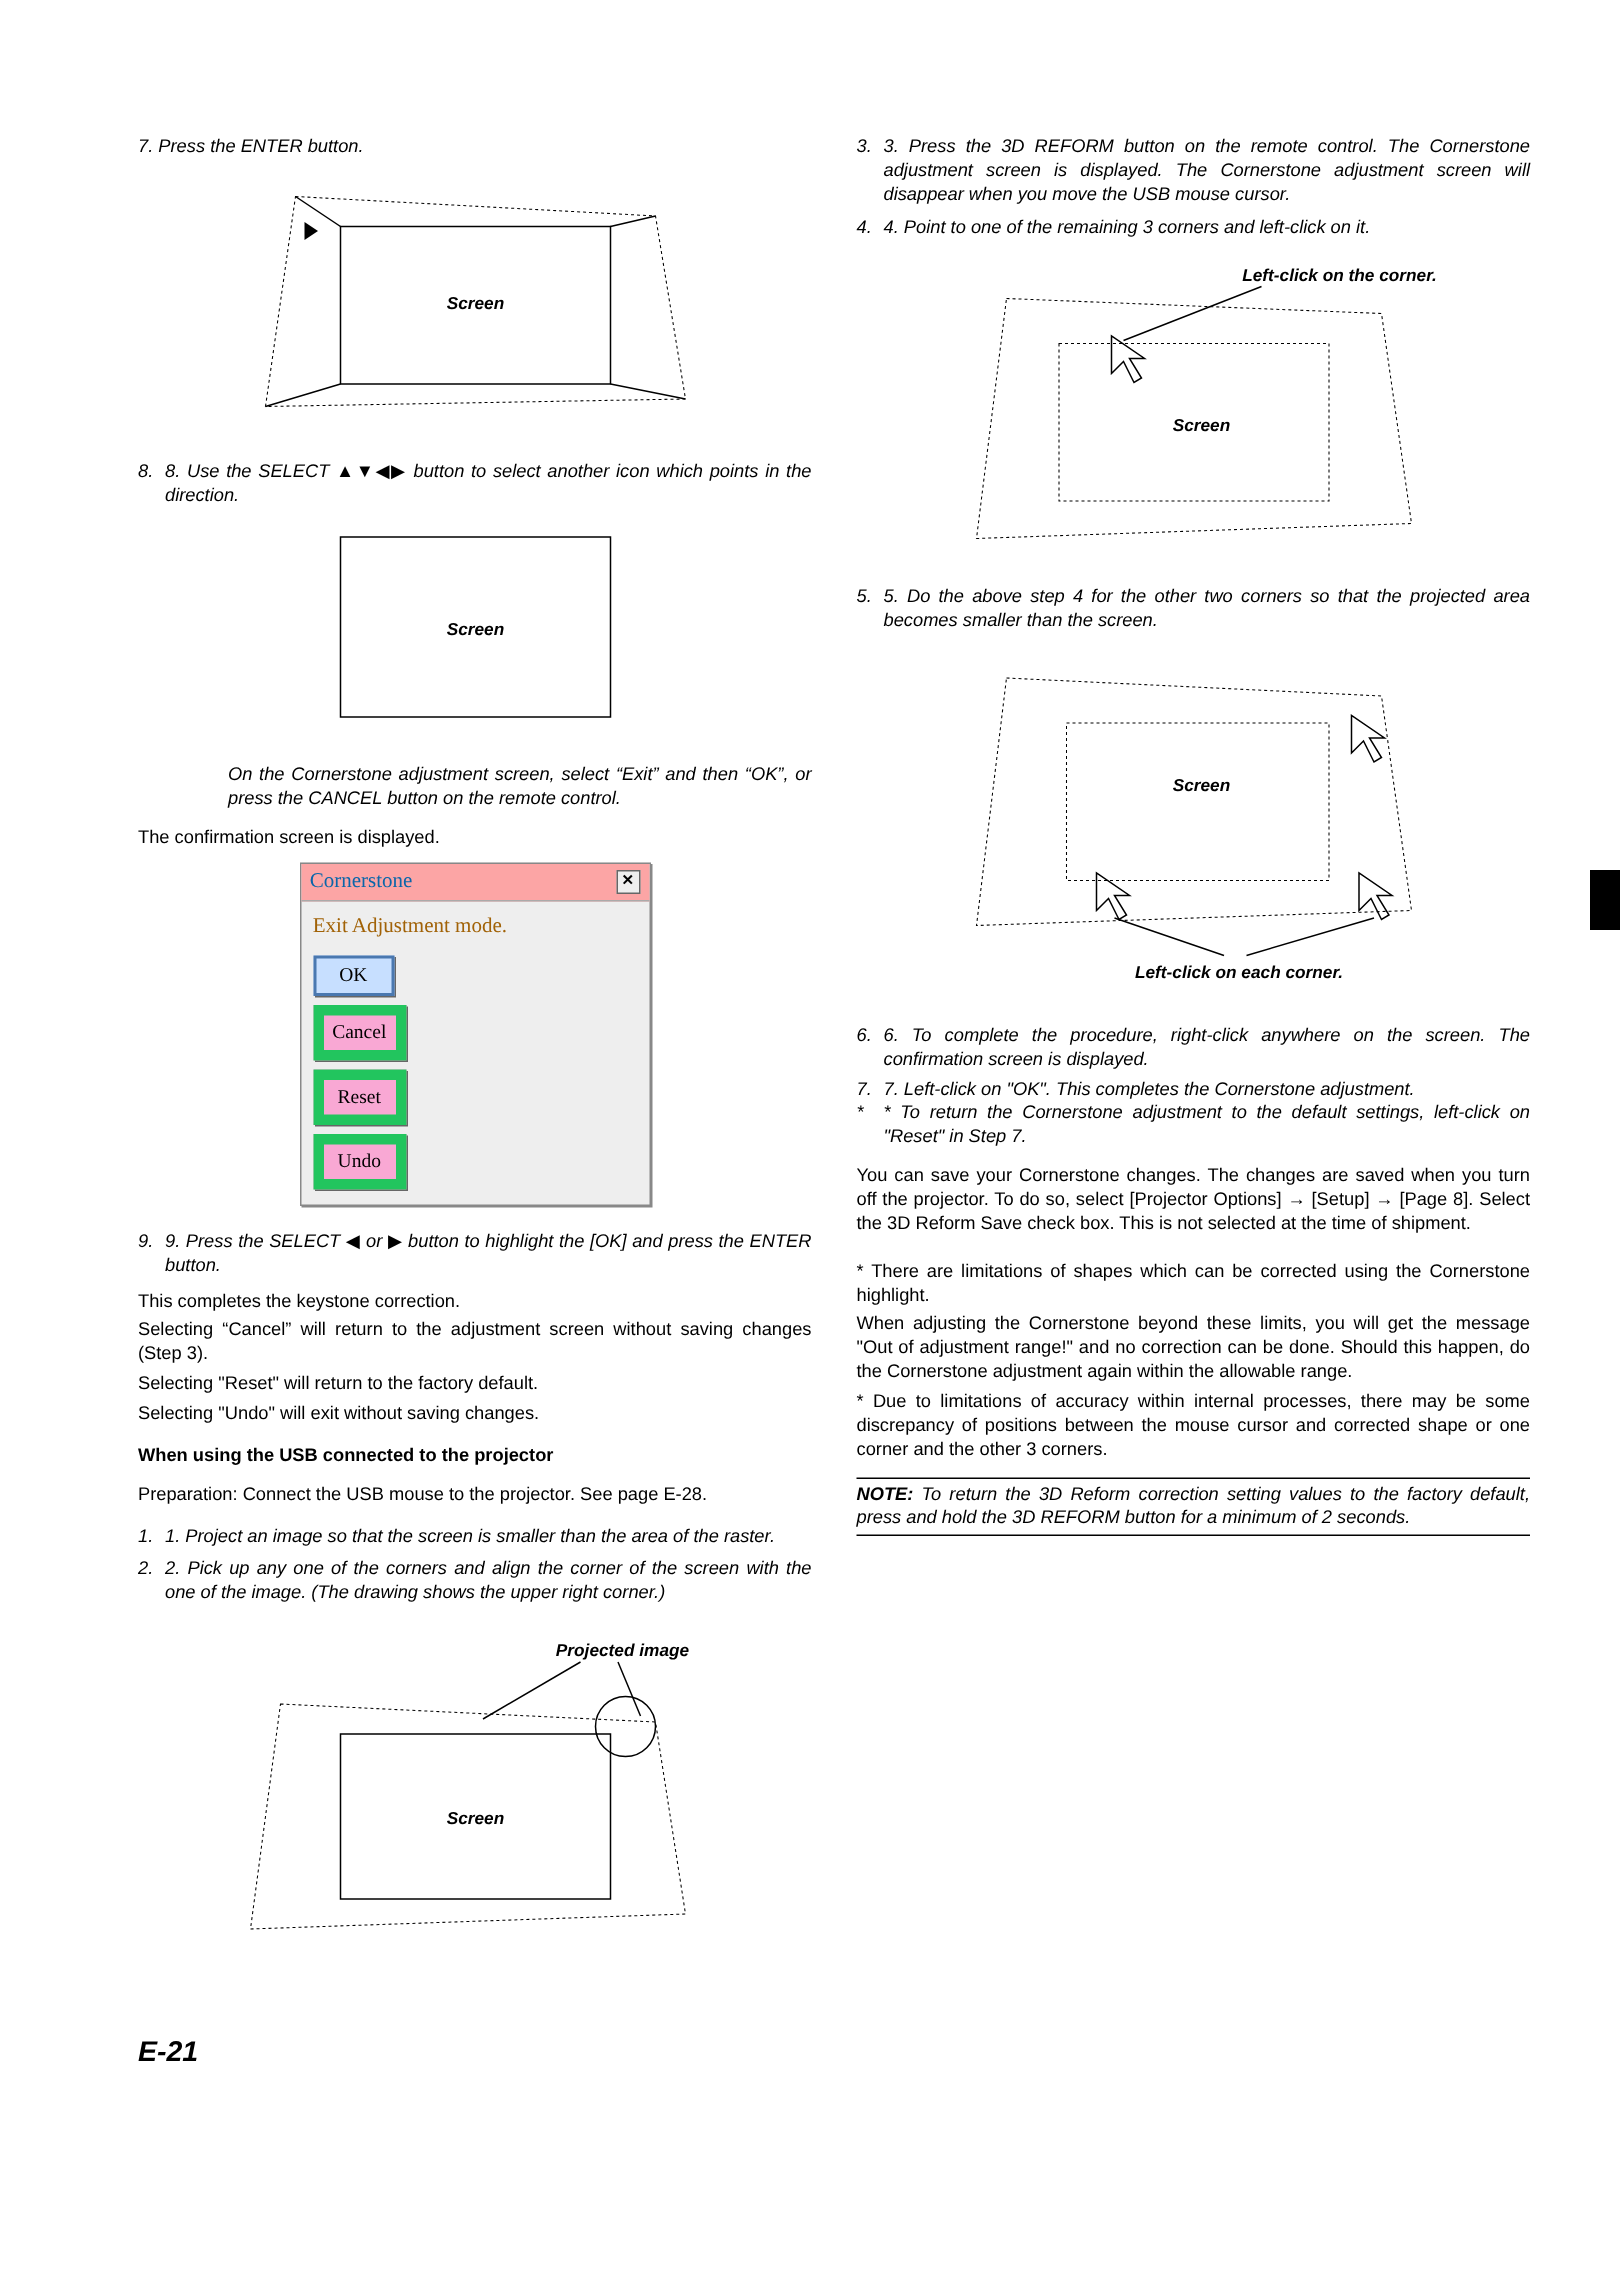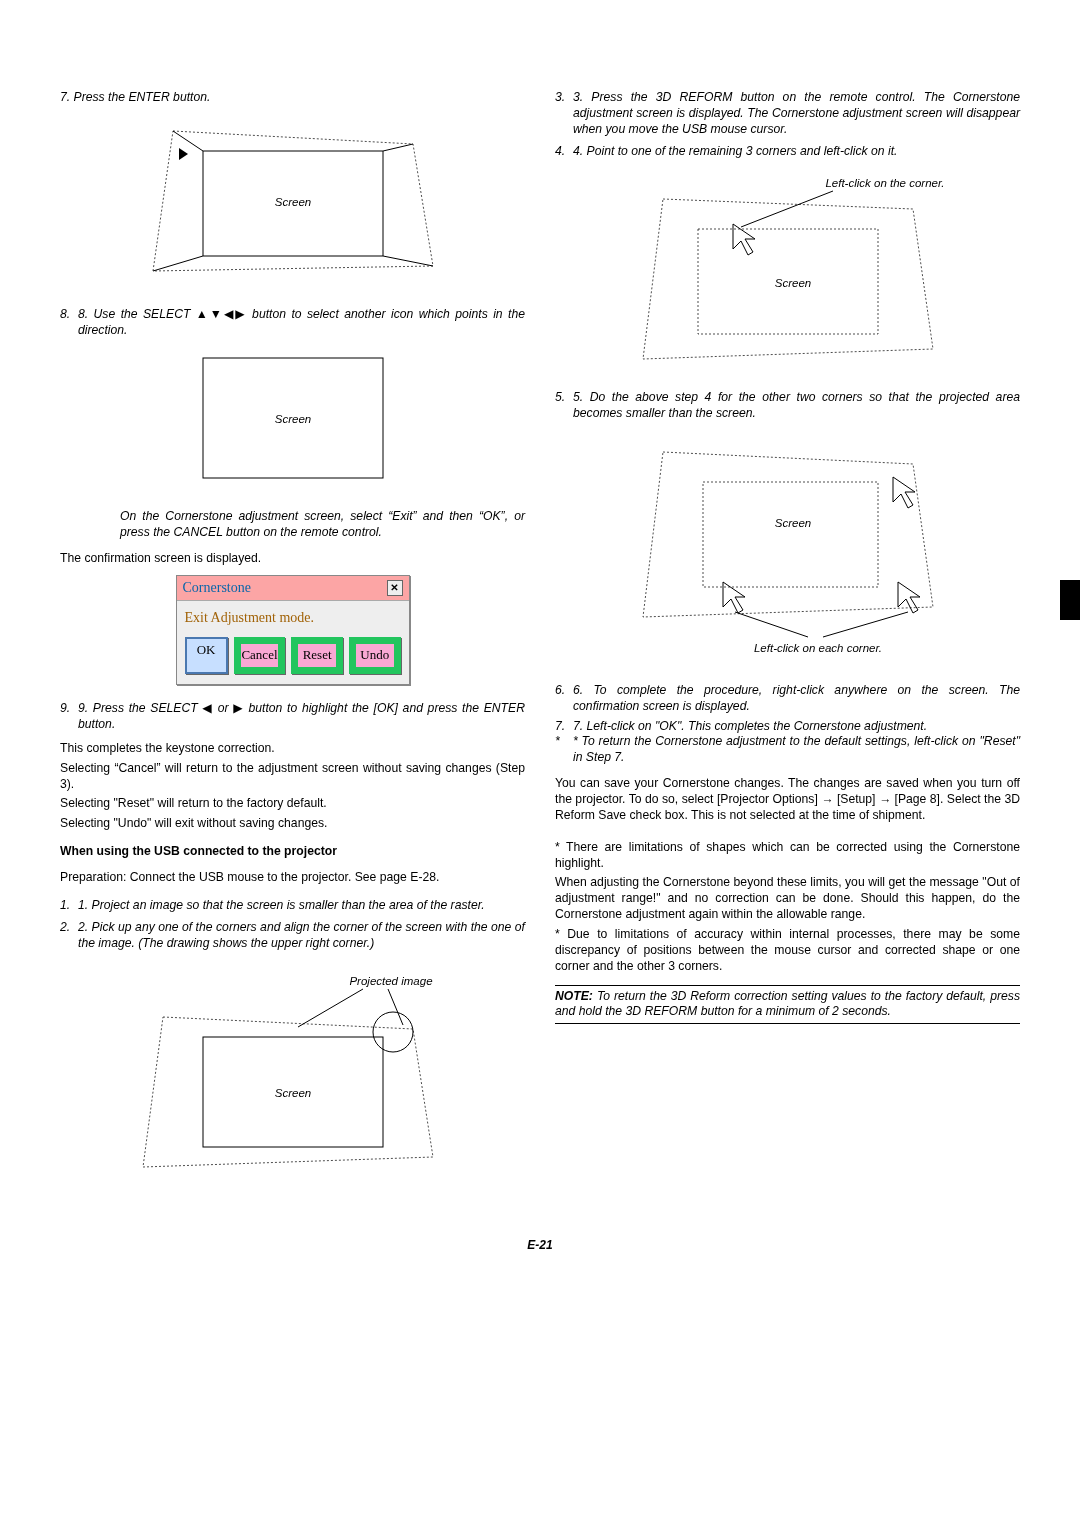--- a/index.html
+++ b/index.html
@@ -6,38 +6,39 @@
     font-family: Arial, Helvetica, sans-serif;
     font-size: 12.2px;
     color: #000;
     background: #fff;
     margin: 0;
     padding: 0;
     width: 1080px;
     line-height: 1.3;
   }
   .page {
-    padding: 90px 60px 40px 60px;
+    padding: 90px 60px 40px 92px;
     position: relative;
   }
   .cols {
     display: flex;
     gap: 30px;
   }
   .col { flex: 1; }
   .italic { font-style: italic; }
   .bold { font-weight: bold; }
   .indent2 { margin-left: 32px; }
   p { margin: 0 0 4px 0; text-align: justify; }
   .num { display: flex; }
   .num .n { width: 18px; flex:none; font-style: italic; }
   .num .t { flex:1; font-style: italic; text-align: justify;}
   .fig {
     text-align: center;
     margin: 10px 0 16px 0;
+    font-weight: bold;
   }
   .dashed {
     stroke:#000;
     stroke-width:0.7;
     stroke-dasharray:2 2;
     fill:none;
   }
   .solid {
     stroke:#000;
     stroke-width:1;
@@ -65,36 +66,36 @@
     border:1px solid #666;
     width:14px; height:14px;
     font-size:10px;
     display:flex; align-items:center; justify-content:center;
     color:#000;
     background:#eee;
     font-family:Arial;
     font-weight:bold;
   }
   .dialog-body { padding:8px 8px 10px 8px; font-size:14px; color:#a16207;}
-  .dialog-btns { display:flex; gap:6px; justify-content:center; padding:0 8px 10px 8px;}
+  .dialog-btns { display:flex; gap:6px; justify-content:center; padding:0 8px 10px 8px;flex-direction:column;}
   .dbtn {
     border:7px solid #22c55e;
     background:#f9a8d4;
     padding:3px 0;
     font-size:13px;
     width:48px;
     text-align:center;
     box-shadow: 1px 1px 0 #666;
   }
   .dbtn.ok { background:#c7dfff; border:2px solid #4a78b0; width:50px; }
   .pagenum {
-    text-align:center;
+    text-align:left;
     font-weight:bold;
     font-style:italic;
-    font-size:12px;
+    font-size:19px;
     margin-top:30px;
   }
   .blacktab {
     position:absolute;
     right:0;
     top:580px;
     width:20px;
     height:40px;
     background:#000;
   }

